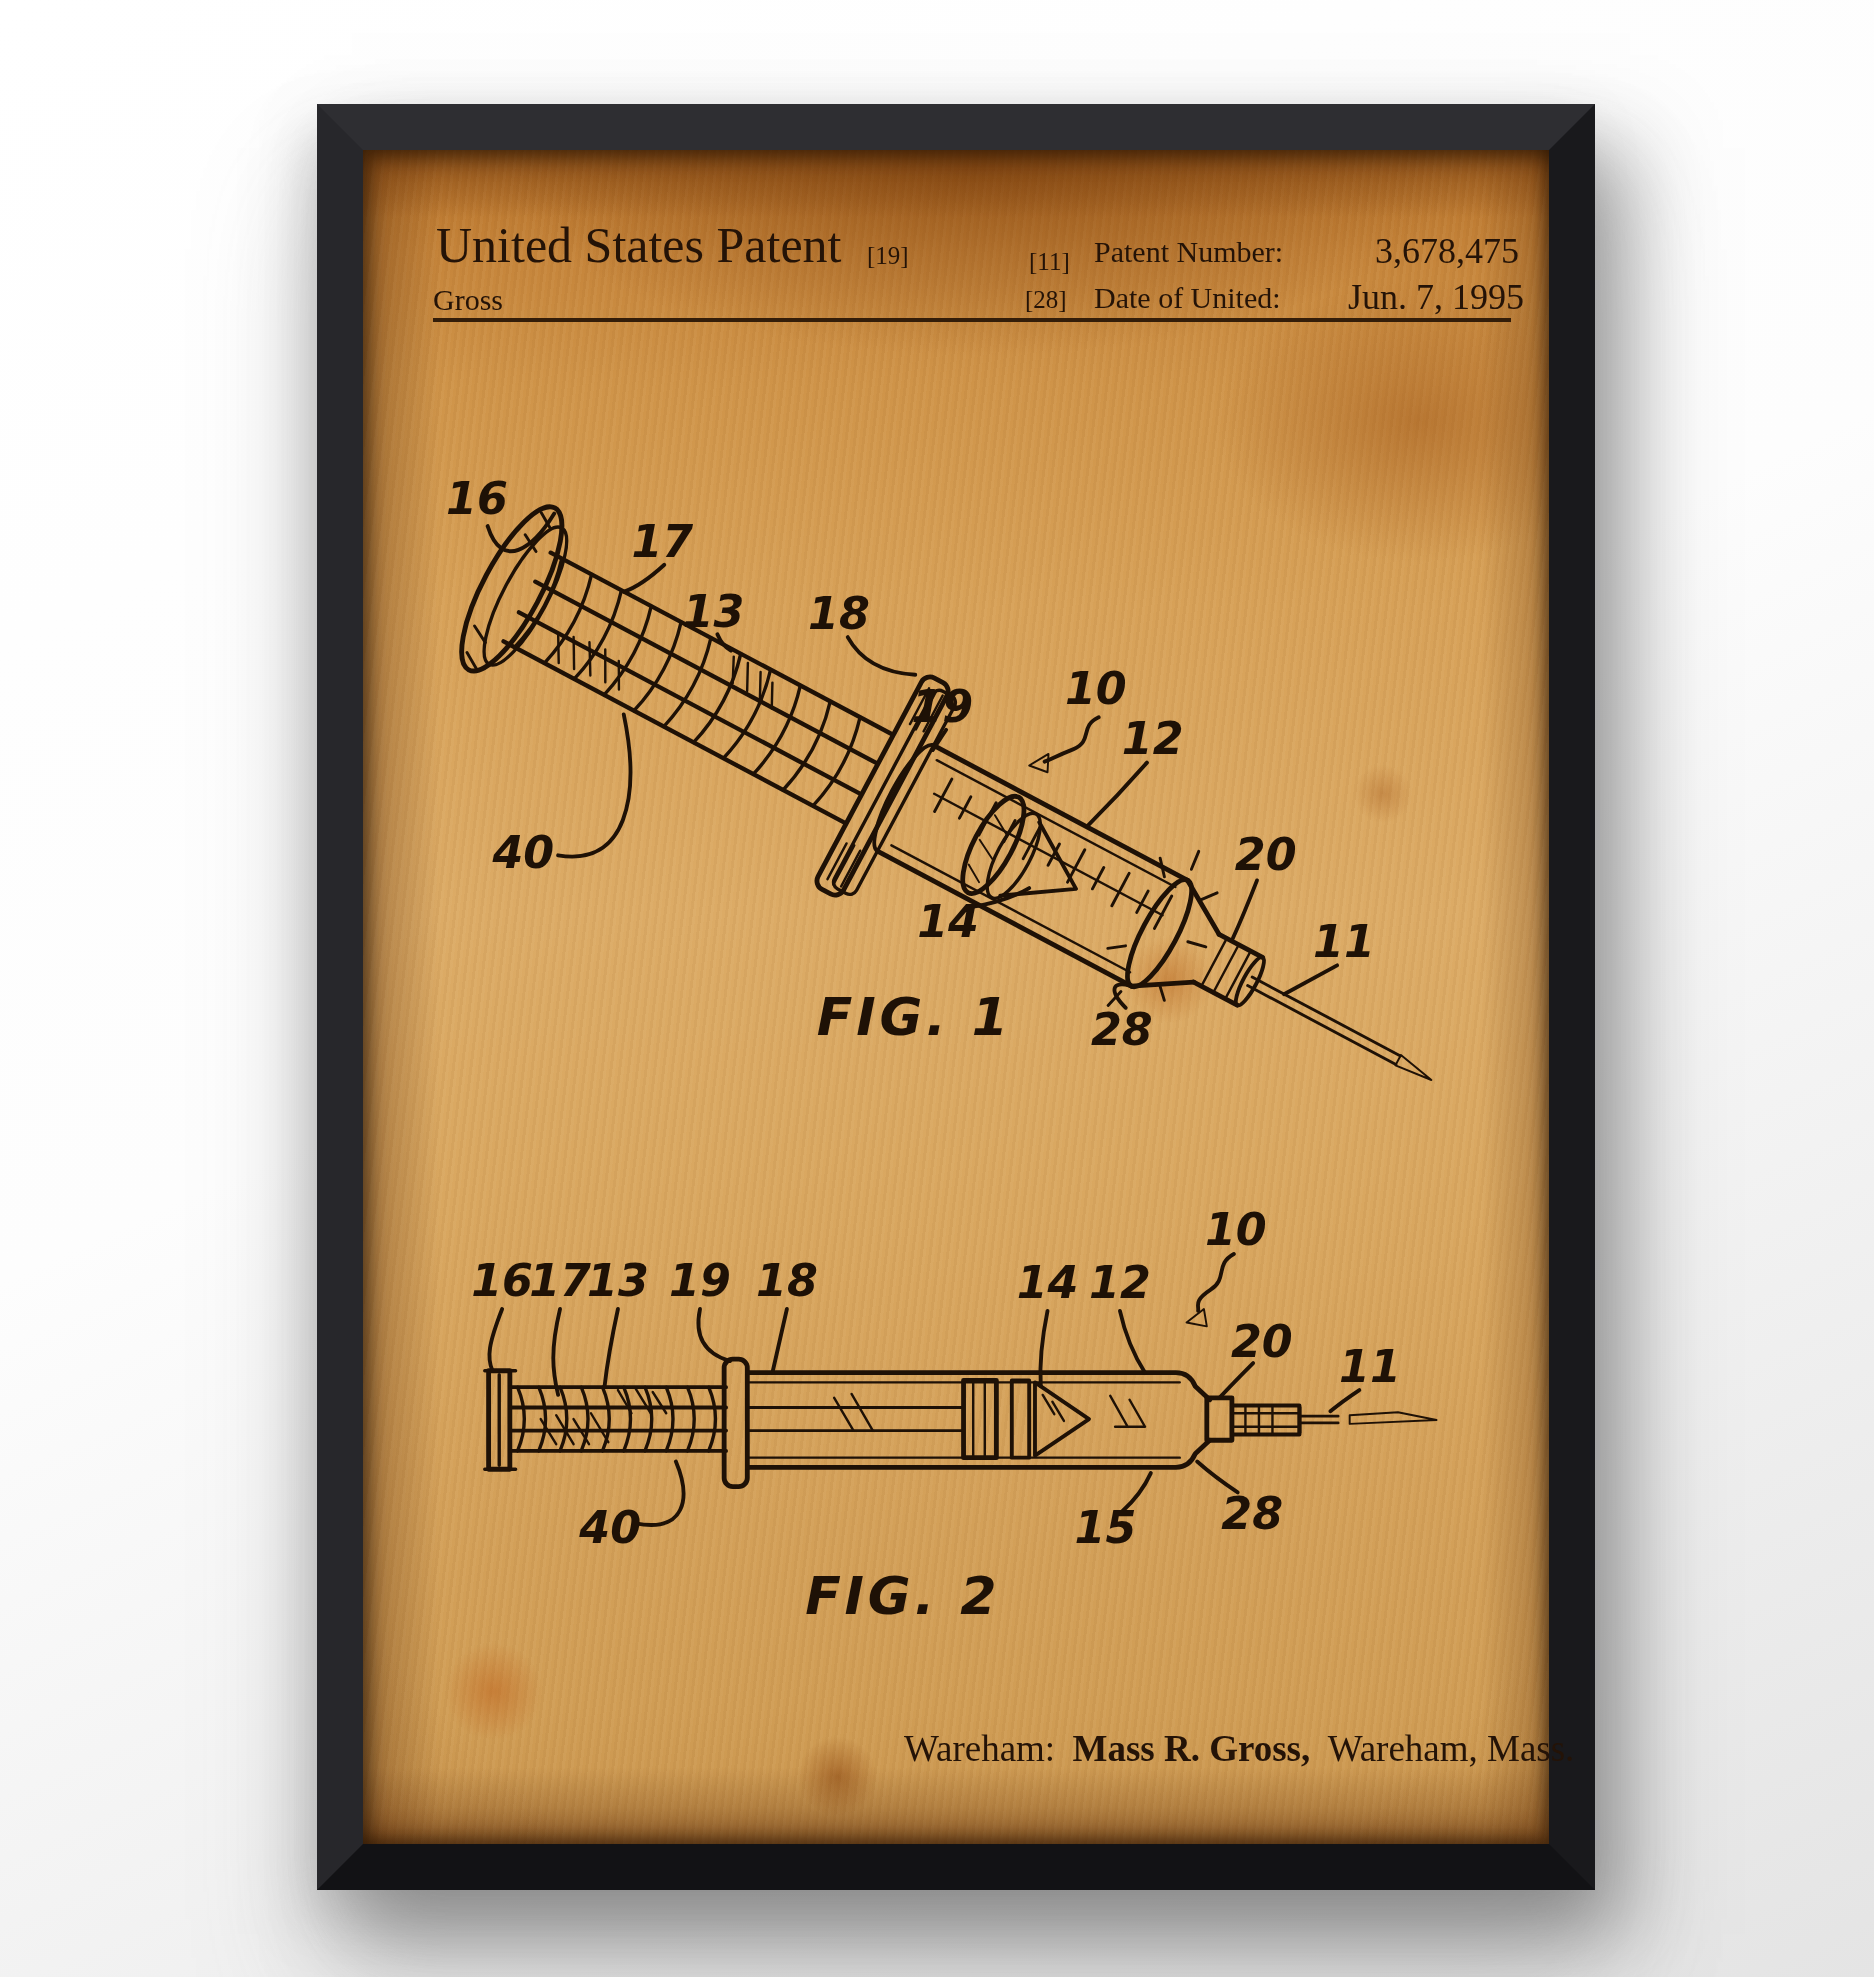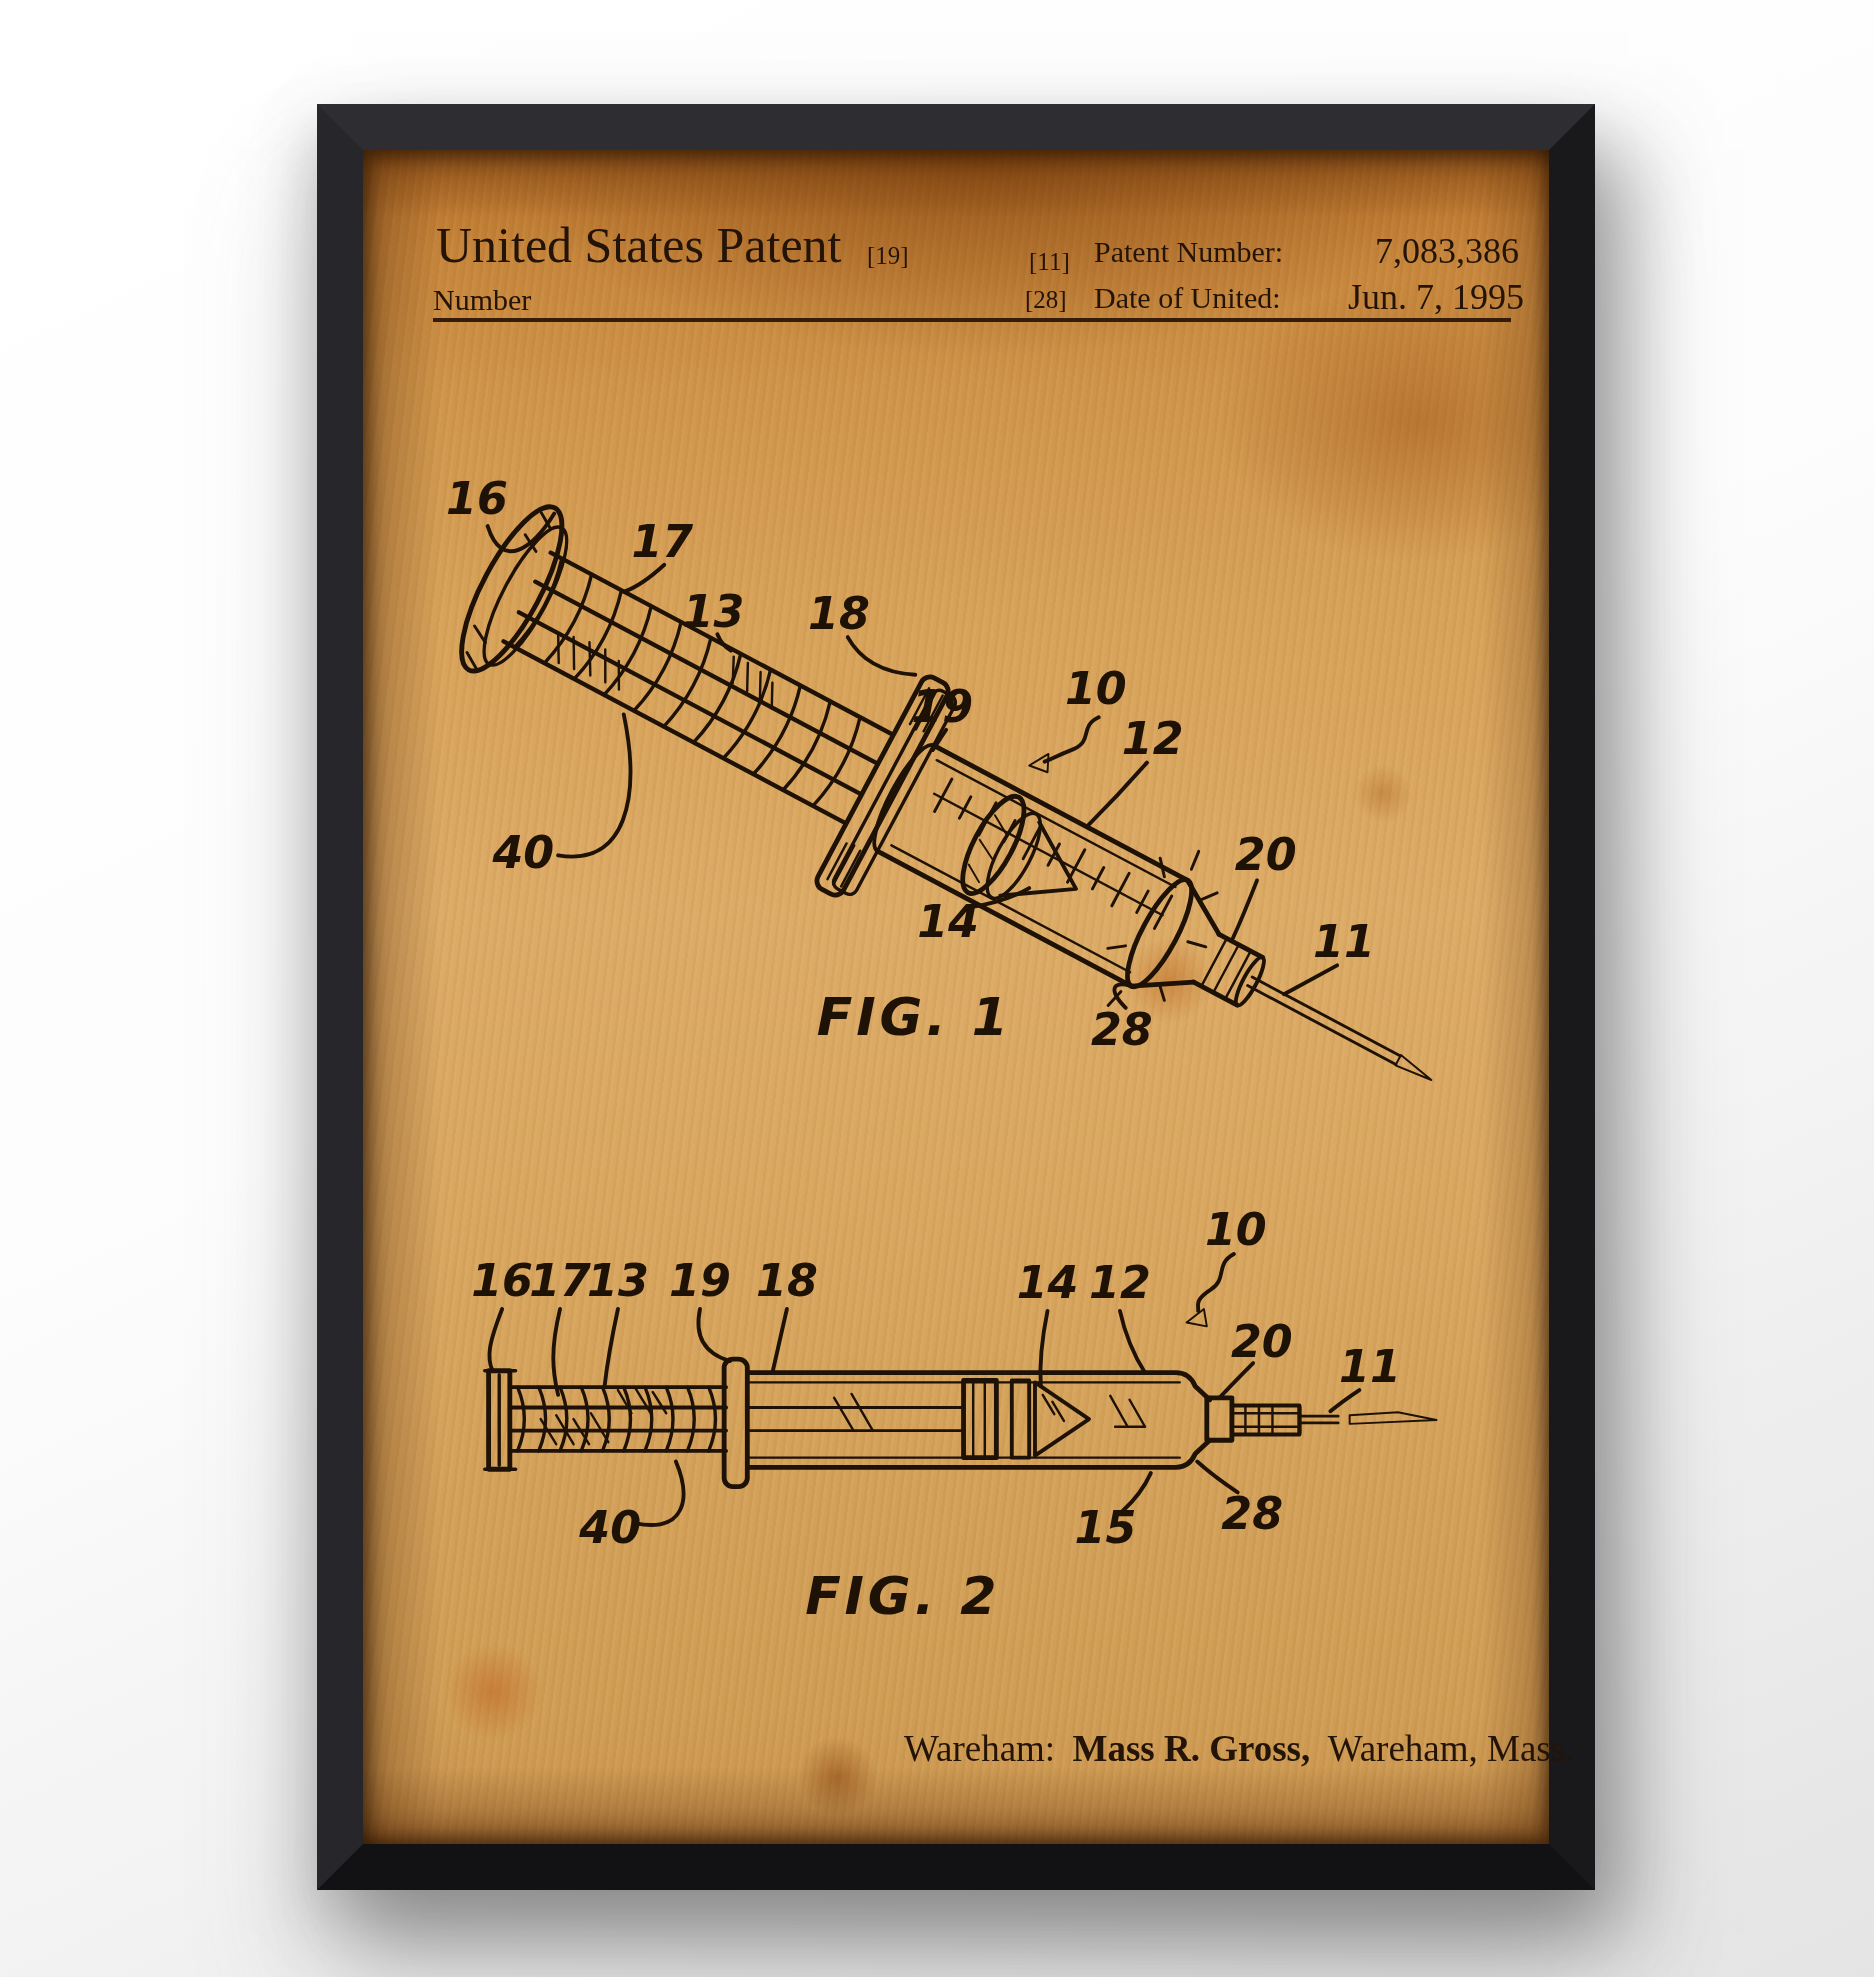--- a/index.html
+++ b/index.html
@@ -55,23 +55,23 @@
 
 <div class="scene">
 
   <div class="frame">
     <div class="paper">
 
       <span class="hdr b" style="left:73px;top:70px;font-size:50px;">United States Patent</span>
       <span class="hdr" style="left:504px;top:93px;font-size:25px;">[19]</span>
       <span class="hdr" style="left:666px;top:91px;font-size:25px;margin-top:8px;">[11]</span>
       <span class="hdr b" style="left:731px;top:87px;font-size:30px;">Patent Number:</span>
-      <span class="hdr b" style="left:1012px;top:83px;font-size:36px;">7,083,386</span>
-
-      <span class="hdr b" style="left:70px;top:135px;font-size:30px;">Number</span>
+      <span class="hdr b" style="left:1012px;top:83px;font-size:36px;">3,678,475</span>
+
+      <span class="hdr b" style="left:70px;top:135px;font-size:30px;">Gross</span>
       <span class="hdr" style="left:662px;top:137px;font-size:25px;">[28]</span>
       <span class="hdr b" style="left:731px;top:133px;font-size:30px;">Date of United:</span>
       <span class="hdr b" style="left:985px;top:129px;font-size:36px;">Jun. 7, 1995</span>
 
       <div class="rule" style="left:70px;top:168px;width:1078px;height:3.9px;"></div>
 
       <div class="inventor-row">
         <span>Wareham:</span>
         <span style="font-weight:bold;">Mass R. Gross,</span>
         <span>Wareham, Mass.</span>

